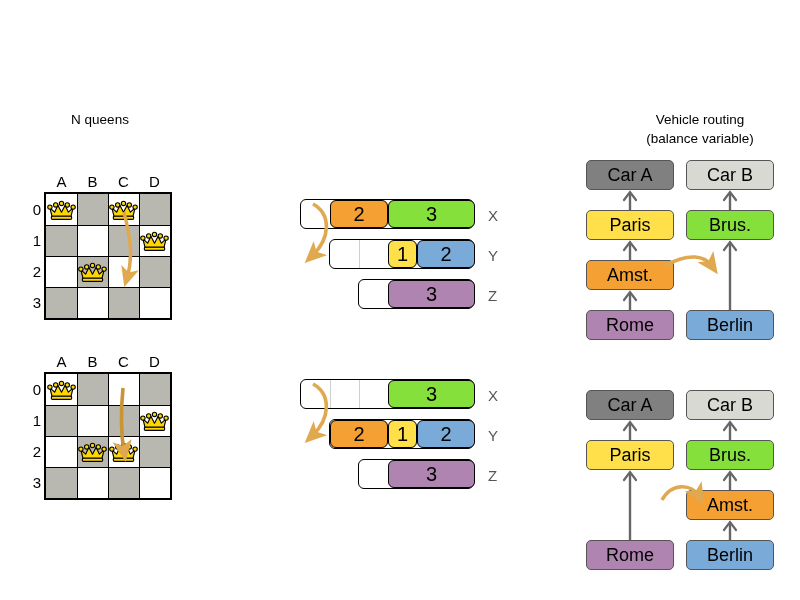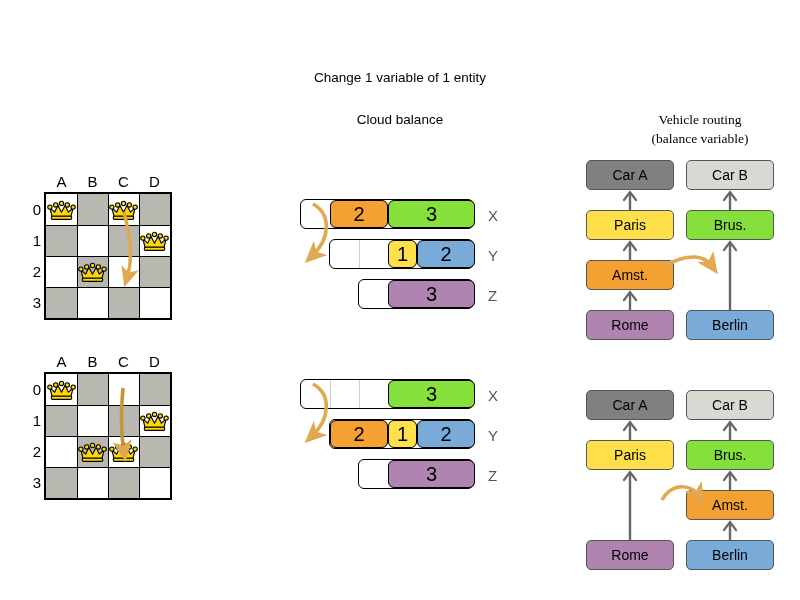--- a/index.html
+++ b/index.html
@@ -20,21 +20,21 @@
   }
   .sub-title{
     position:absolute;left:0;top:70px;width:800px;text-align:center;
     font-size:13.5px;color:#000;
   }
   .col-title{
     position:absolute;text-align:center;font-size:13.5px;color:#000;line-height:19px;
   }
   #t-queens{left:20px;top:110px;width:160px;}
   #t-cloud{left:320px;top:110px;width:160px;}
-  #t-vrp{left:600px;top:110px;width:200px;font-family:Liberation Serif, serif;}
+  #t-vrp{left:600px;top:110px;width:200px;}
 
   
   .board{position:absolute;width:124px;height:124px;border:2px solid #000;box-sizing:content-box;}
   .cell{position:absolute;width:31px;height:31px;box-sizing:border-box;}
   .cell.light{background:#ffffff;}
   .cell.dark{background:#b8b8b0;}
   .cell-line-v{position:absolute;width:1px;background:#000;top:0;height:124px;}
   .cell-line-h{position:absolute;height:1px;background:#000;left:0;width:124px;}
   .col-label{position:absolute;font-size:15px;text-align:center;width:31px;color:#000;}
   .row-label{position:absolute;font-size:15px;text-align:right;width:14px;color:#000;}
@@ -50,32 +50,31 @@
     border:1.6px solid #000;border-radius:6px;box-sizing:border-box;
     display:flex;align-items:center;justify-content:center;
     font-size:20px;color:#000;
   }
   .bar-label{position:absolute;font-size:15px;color:#555;}
 
   
   .node{
     position:absolute;height:30px;border:1.6px solid #555;border-radius:5px;
     display:flex;align-items:center;justify-content:center;
-    font-size:14px;color:#000;box-sizing:border-box;
+    font-size:18px;color:#000;box-sizing:border-box;
   }
   svg.arrows{position:absolute;left:0;top:0;width:800px;height:600px;pointer-events:none;}
 </style>
 </head>
 <body>
 
 <div class="canvas">
 
-  <div class="sub-title">Change 1 variable of 1 entity</div>
-
-  <div class="col-title" id="t-cloud">Cloud balance</div>
+
+  <div class="col-title" id="t-queens">N queens</div>
   <div class="col-title" id="t-vrp">
     <div>Vehicle routing</div>
     <div>(balance variable)</div>
   </div>
 
   <div id="queens-before">
       <div class="col-label" style="left:46px;top:173px;">A</div>
       <div class="col-label" style="left:77px;top:173px;">B</div>
       <div class="col-label" style="left:108px;top:173px;">C</div>
       <div class="col-label" style="left:139px;top:173px;">D</div>

